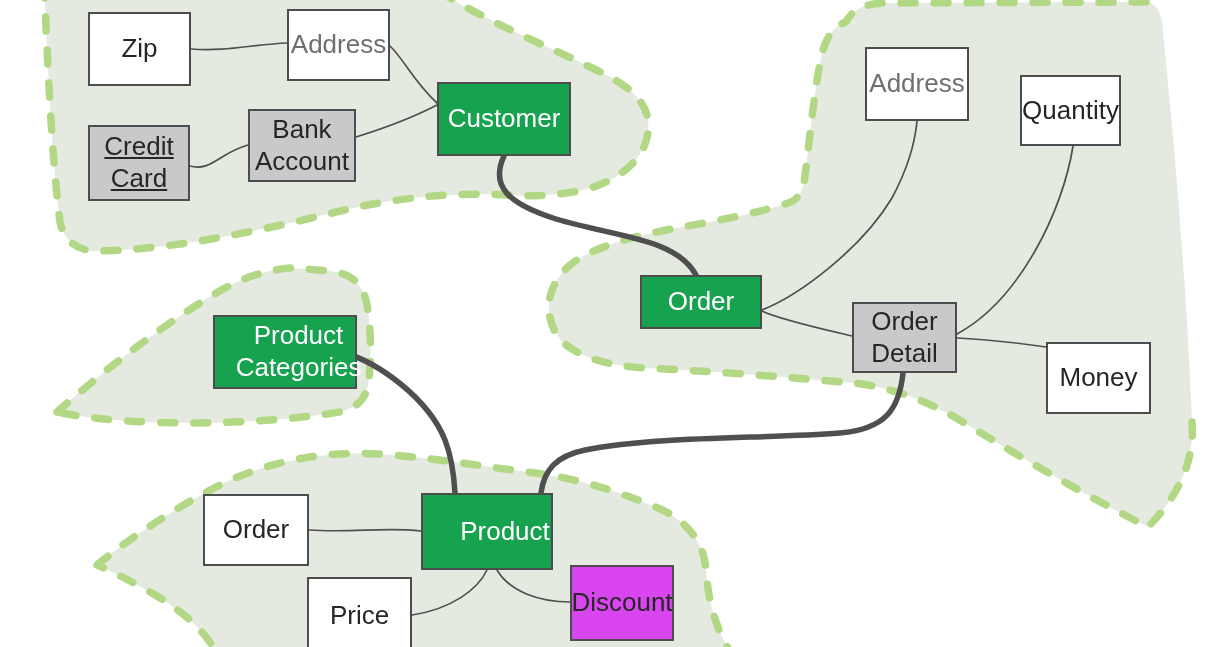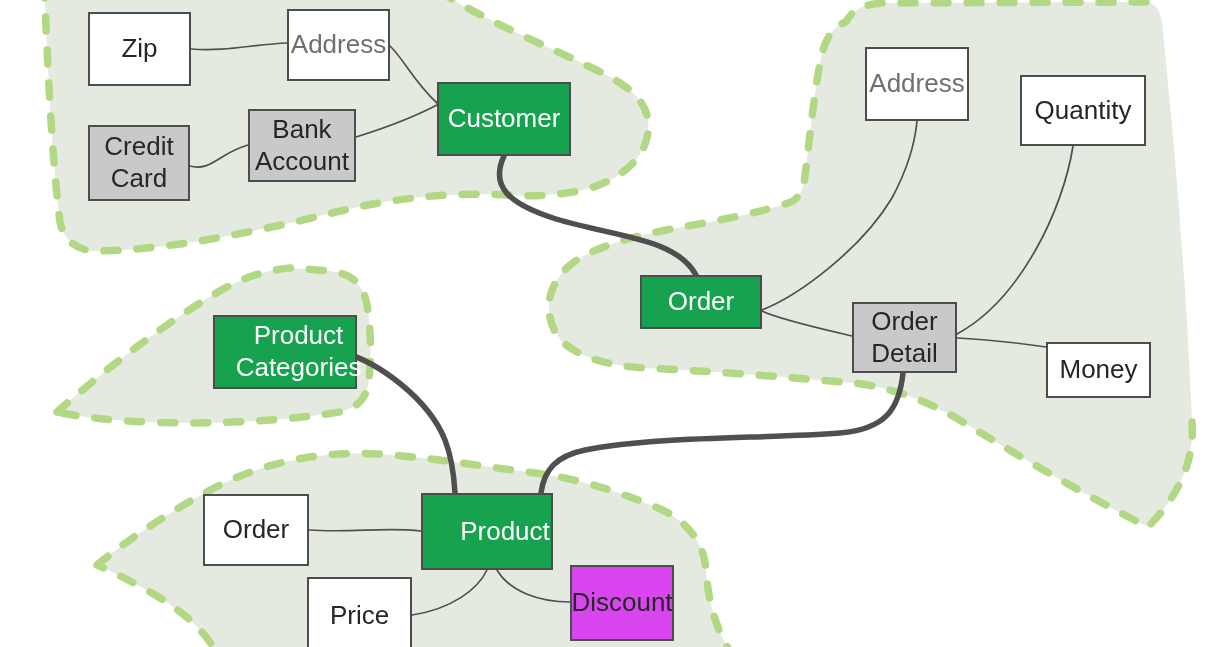--- a/index.html
+++ b/index.html
@@ -49,42 +49,42 @@
         <path d="M497,570 C510,592 540,602 570,602" fill="none" stroke="#4f4f4f" stroke-width="1.7" stroke-linecap="round"></path>
       </g>
   </svg>
   <div id="nodes-layer">
       <div class="node" style="left: 88px; top: 12px; width: 103px; height: 74px; background: rgb(255, 255, 255); border-color: rgb(77, 77, 77); color: rgb(38, 38, 38);">
         <span>Zip</span>
       </div>
       <div class="node" style="left: 287px; top: 9px; width: 103px; height: 72px; background: rgb(255, 255, 255); border-color: rgb(77, 77, 77); color: rgb(111, 111, 111);">
         <span>Address</span>
       </div>
-      <div class="node" style="left: 88px; top: 125px; width: 102px; height: 76px; background: rgb(201, 201, 201); border-color: rgb(77, 77, 77); color: rgb(38, 38, 38);">
+      <div class="node" style="left: 88px; top: 125px; width: 102px; height: 76px; background: rgb(201, 201, 201); border-color: rgb(77, 77, 77); color: rgb(38, 38, 38); text-decoration: underline;">
         <span>Credit Card</span>
       </div>
       <div class="node" style="left: 248px; top: 109px; width: 108px; height: 73px; background: rgb(201, 201, 201); border-color: rgb(77, 77, 77); color: rgb(38, 38, 38);">
         <span>Bank Account</span>
       </div>
       <div class="node" style="left: 437px; top: 82px; width: 134px; height: 74px; background: rgb(22, 162, 78); border-color: rgb(77, 77, 77); color: rgb(255, 255, 255);">
         <span>Customer</span>
       </div>
       <div class="node" style="left: 865px; top: 47px; width: 104px; height: 74px; background: rgb(255, 255, 255); border-color: rgb(77, 77, 77); color: rgb(111, 111, 111);">
         <span>Address</span>
       </div>
-      <div class="node" style="left: 1020px; top: 75px; width: 126px; height: 71px; background: rgb(255, 255, 255); border-color: rgb(77, 77, 77); color: rgb(38, 38, 38);">
+      <div class="node" style="left: 1020px; top: 75px; width: 101px; height: 71px; background: rgb(255, 255, 255); border-color: rgb(77, 77, 77); color: rgb(38, 38, 38);">
         <span>Quantity</span>
       </div>
       <div class="node" style="left: 640px; top: 275px; width: 122px; height: 54px; background: rgb(22, 162, 78); border-color: rgb(77, 77, 77); color: rgb(255, 255, 255);">
         <span>Order</span>
       </div>
       <div class="node" style="left: 852px; top: 302px; width: 105px; height: 71px; background: rgb(201, 201, 201); border-color: rgb(77, 77, 77); color: rgb(38, 38, 38);">
         <span>Order Detail</span>
       </div>
-      <div class="node" style="left: 1046px; top: 342px; width: 105px; height: 56px; background: rgb(255, 255, 255); border-color: rgb(77, 77, 77); color: rgb(38, 38, 38);">
+      <div class="node" style="left: 1046px; top: 342px; width: 105px; height: 72px; background: rgb(255, 255, 255); border-color: rgb(77, 77, 77); color: rgb(38, 38, 38);">
         <span>Money</span>
       </div>
       <div class="node" style="left: 213px; top: 315px; width: 144px; height: 74px; background: rgb(22, 162, 78); border-color: rgb(77, 77, 77); color: rgb(255, 255, 255); padding-left: 37px;">
         <span>Product Categories</span>
       </div>
       <div class="node" style="left: 203px; top: 494px; width: 106px; height: 72px; background: rgb(255, 255, 255); border-color: rgb(77, 77, 77); color: rgb(38, 38, 38);">
         <span>Order</span>
       </div>
       <div class="node" style="left: 421px; top: 493px; width: 132px; height: 77px; background: rgb(22, 162, 78); border-color: rgb(77, 77, 77); color: rgb(255, 255, 255); padding-left: 46px;">
         <span>Product</span>

